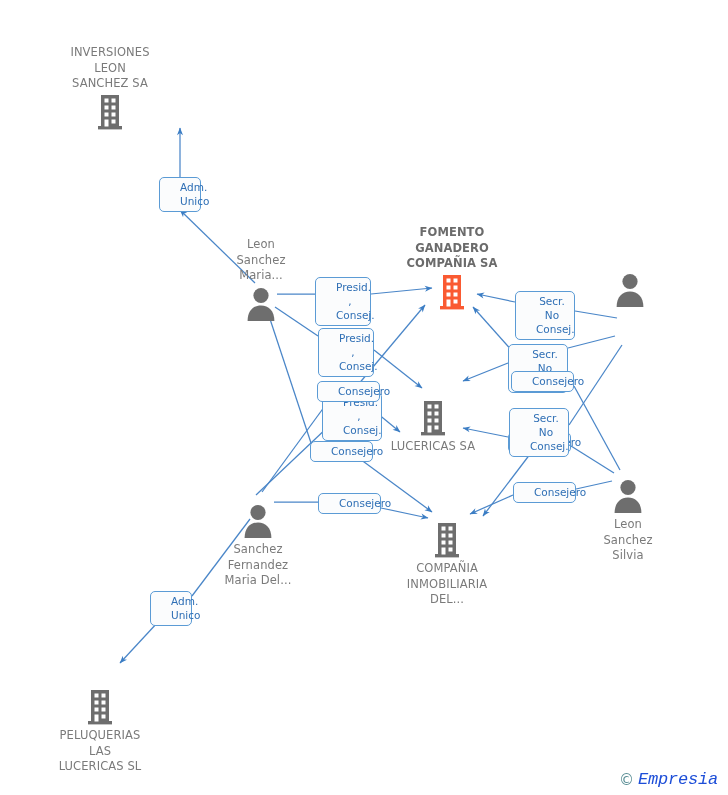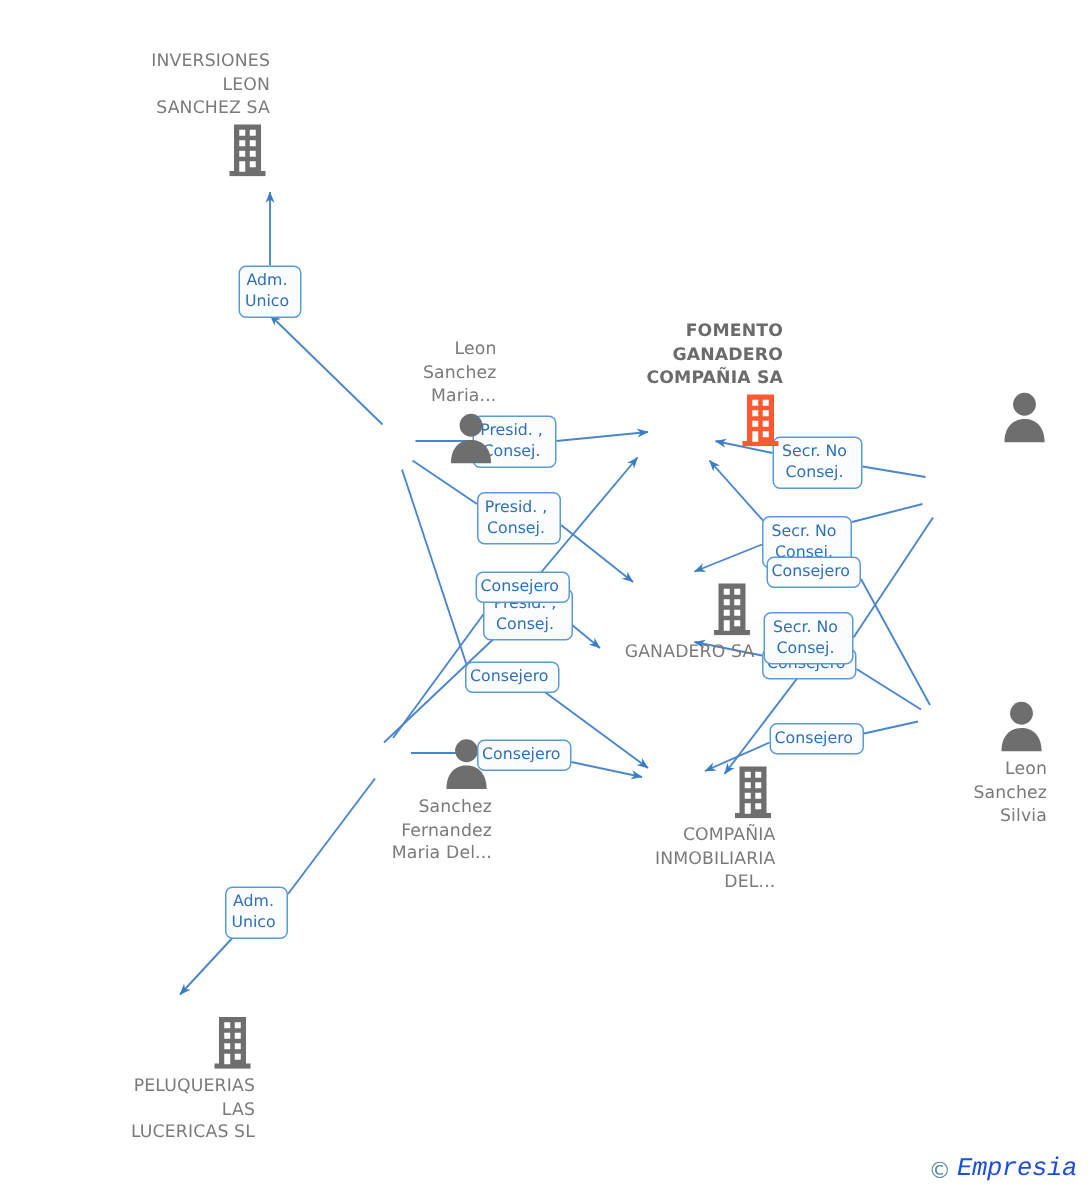--- a/index.html
+++ b/index.html
@@ -23,22 +23,23 @@
     top: 0;
     width: 728px;
     height: 795px;
   }
 
   
   .node {
     position: absolute;
     width: 140px;
     margin-left: -70px;
-    text-align: right;
+    text-align: center;
     z-index: 5;
+    margin-top: 12px;
   }
   .node-label {
     font-size: 11.5px;
     line-height: 15.5px;
     color: #7a7a7a;
     letter-spacing: 0.1px;
     white-space: pre-line;
   }
   .node-label.company-main {
     color: #6b6b6b;
@@ -56,21 +57,21 @@
   
   .rolebox {
     position: absolute;
     border: 1.3px solid #5b9bd5;
     border-radius: 5px;
     background: #fbfcfd;
     color: #2f6fb5;
     font-size: 10.5px;
     line-height: 14px;
     text-align: center;
-    padding: 2px 6px 3px 2px;
+    padding: 2px 6px 3px 20px;
     white-space: pre-line;
     box-sizing: border-box;
   }
 
   
   #watermark {
     position: absolute;
     right: 10px;
     bottom: 6px;
     display: flex;
@@ -260,21 +261,21 @@
         <rect x="9.5" y="5.5" width="4" height="4" fill="#ffffff"></rect>
         <rect x="16.5" y="5.5" width="4" height="4" fill="#ffffff"></rect>
         <rect x="9.5" y="12.5" width="4" height="4" fill="#ffffff"></rect>
         <rect x="16.5" y="12.5" width="4" height="4" fill="#ffffff"></rect>
         <rect x="9.5" y="19.5" width="4" height="4" fill="#ffffff"></rect>
         <rect x="16.5" y="19.5" width="4" height="4" fill="#ffffff"></rect>
         <rect x="9.5" y="26.5" width="4" height="7" fill="#ffffff"></rect>
         <rect x="16.5" y="26.5" width="4" height="4" fill="#ffffff"></rect>
       </svg>
     </span>
-    <div class="node-label">GANADERO SA</div>
+    <div class="node-label">LUCERICAS SA</div>
   </div>
 
   <div class="node below" style="left:447px; top:509px;">
     <span class="icon-wrap">
       <svg width="30" height="38" viewBox="0 0 30 38">
         <rect x="6" y="2" width="18" height="32" fill="#6e6e6e"></rect>
         <rect x="3" y="33" width="24" height="3.4" fill="#6e6e6e"></rect>
         <rect x="9.5" y="5.5" width="4" height="4" fill="#ffffff"></rect>
         <rect x="16.5" y="5.5" width="4" height="4" fill="#ffffff"></rect>
         <rect x="9.5" y="12.5" width="4" height="4" fill="#ffffff"></rect>

